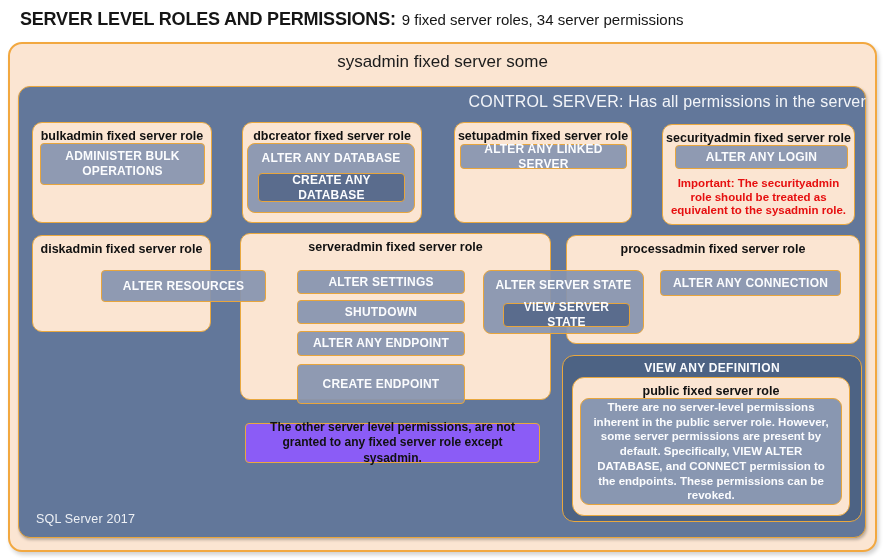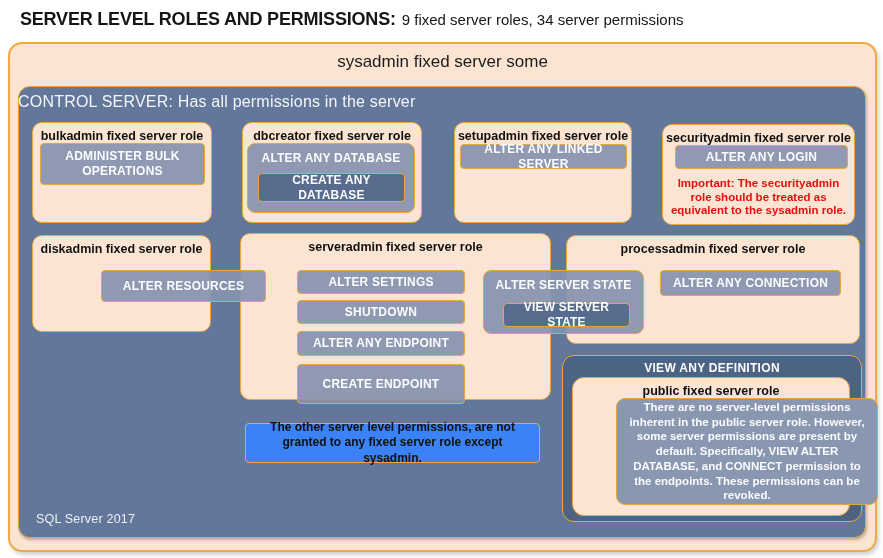--- a/index.html
+++ b/index.html
@@ -38,21 +38,21 @@
   
   .control-box {
     left: 18px; top: 86px; width: 848px; height: 452px;
     background: #62779A;
     border: 1.5px solid #E7A53D;
     border-radius: 12px;
     box-shadow: 1px 2px 3px rgba(0,0,0,0.25);
   }
   .control-header {
     left: 18px; top: 93px; width: 848px;
-    text-align: left; font-size: 16px; color: #F3F5F9; font-weight: 400;
+    text-align: right; font-size: 16px; color: #F3F5F9; font-weight: 400;
     letter-spacing: 0.2px;
   }
 
   
   .role-box {
     background: #FBE5D2;
     border: 1.5px solid #E9A83F;
     border-radius: 10px;
   }
   .role-label {
@@ -84,21 +84,21 @@
   }
   .perm-btn.dark { background: #5A6C8D; }
 
   .red-note {
     text-align: center; font-size: 11.5px; font-weight: bold; color: #E60F0F;
     line-height: 1.18;
   }
 
   
   .note-box {
-    background: #3b82f6;
+    background: #8b5cf6;
     border: 1.5px solid #E9A83F;
     border-radius: 4px;
     display: flex; align-items: center; justify-content: center;
     text-align: center;
     font-size: 12px; font-weight: bold; color: #111111;
     line-height: 1.3;
     padding: 2px 23px;
   }
 
   
@@ -122,21 +122,20 @@
   .public-desc {
     left: 580px; top: 398px; width: 262px; height: 107px;
     background: #8997B1;
     border: 1.5px solid #E7A53D;
     border-radius: 9px;
     display: flex; align-items: center; justify-content: center;
     text-align: center;
     font-size: 11.5px; font-weight: bold; color: #FBFCFE;
     line-height: 1.28;
     padding: 4px 8px;
-    margin-left: 36px;
   }
 
   .footer-label {
     left: 36px; top: 512px;
     font-size: 12.5px; color: #EDF0F5; letter-spacing: 0.2px;
   }
 </style>
 </head>
 <body>
 

